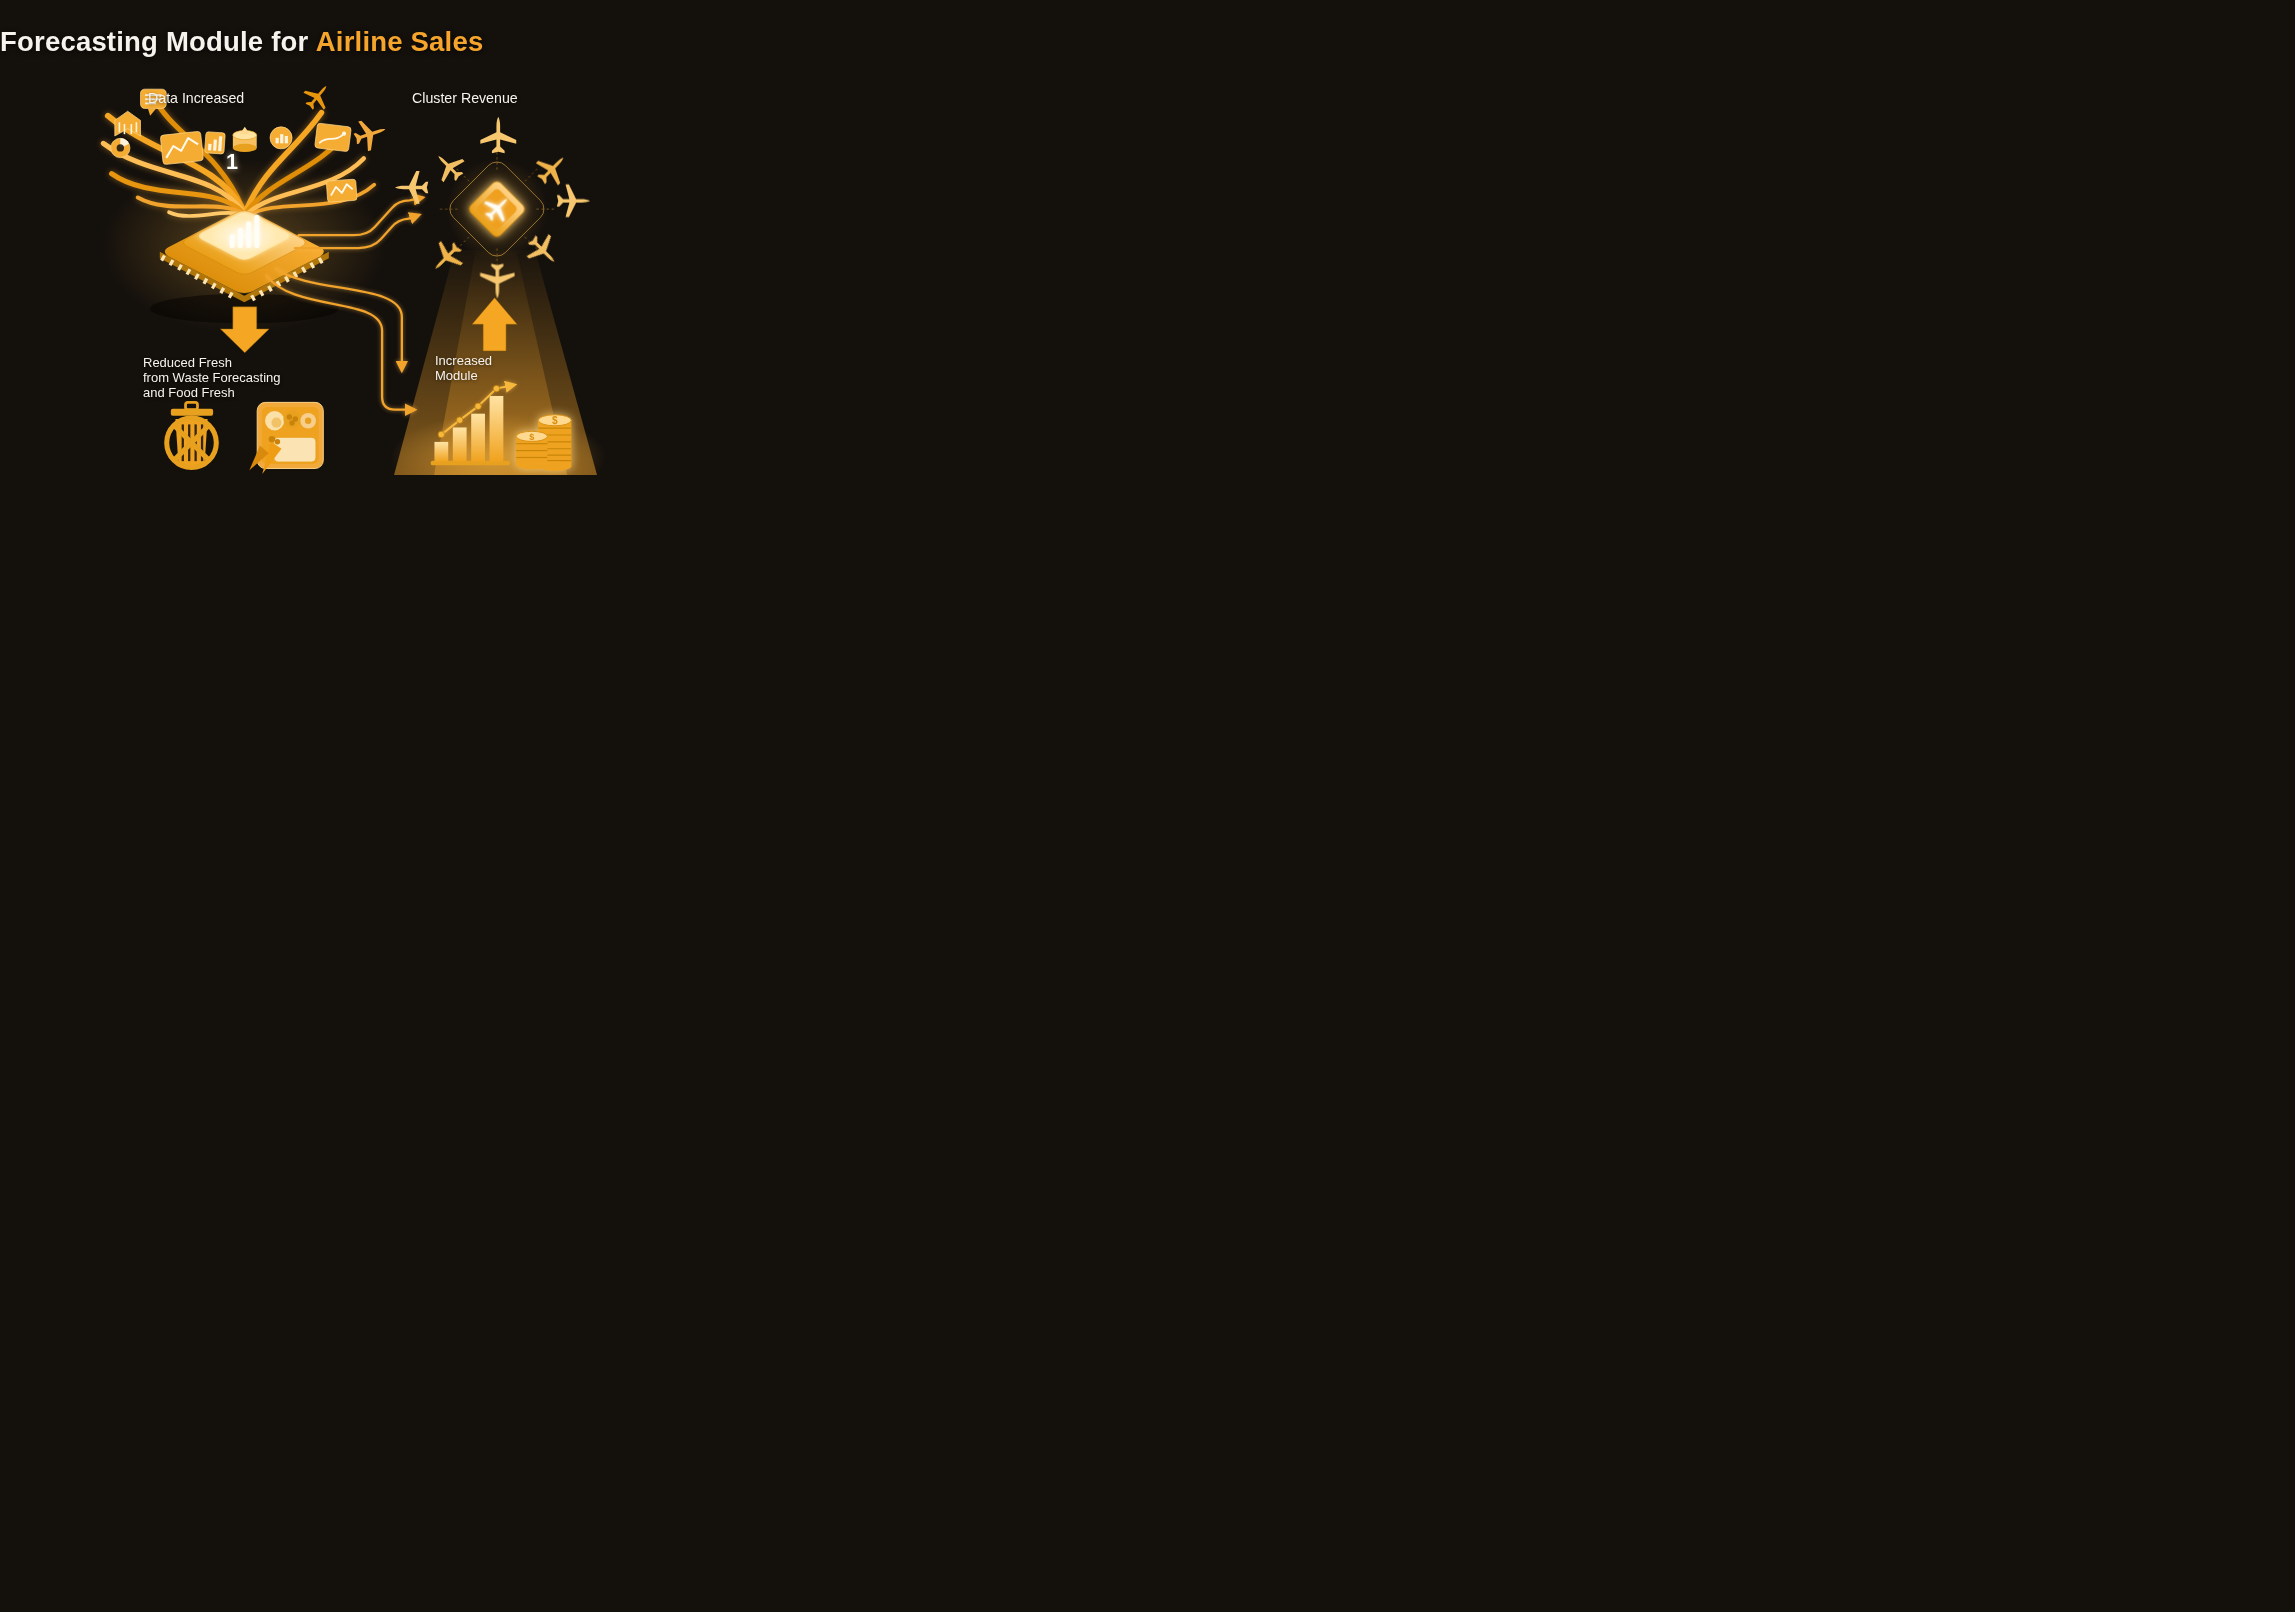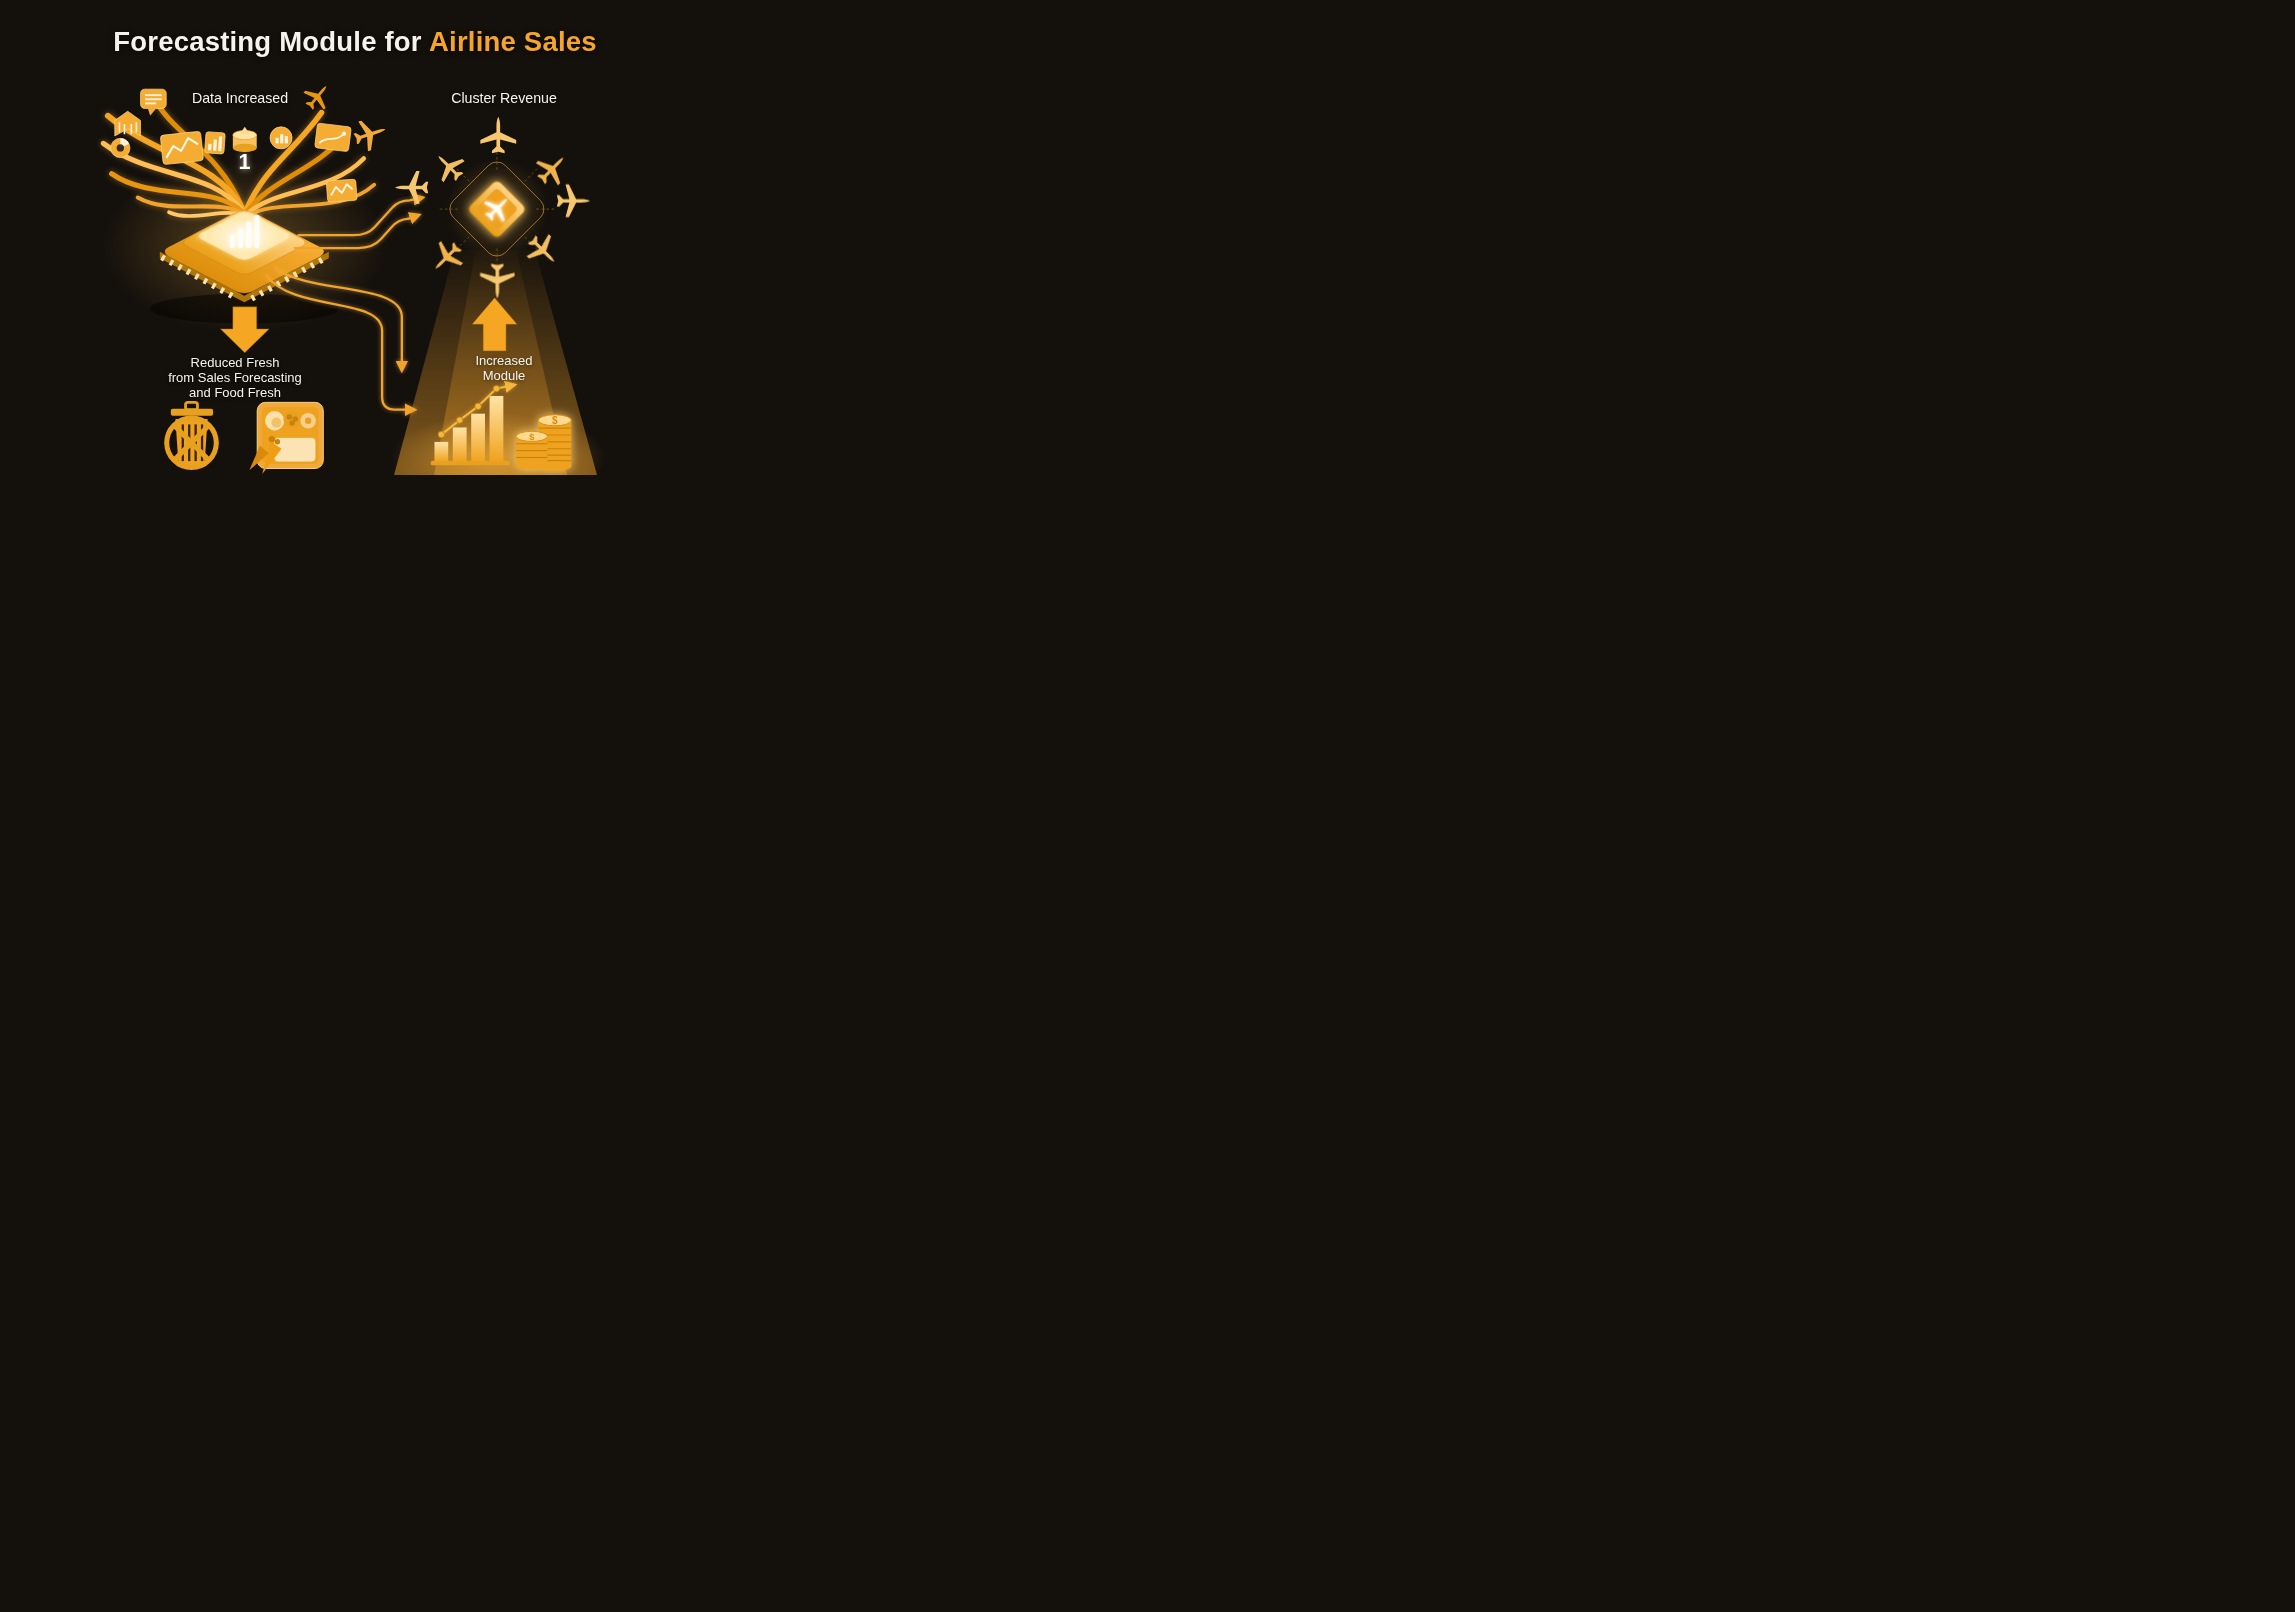--- a/index.html
+++ b/index.html
@@ -1,19 +1,19 @@
 <!DOCTYPE html>
 <html style="font-size:7.3px"><head>
 <meta charset="utf-8">
 <style>
   html,body{margin:0;padding:0;background:#14100C;}
   .stage{position:relative;width:710px;height:475px;background:#14100C;overflow:hidden;
          font-family:"Liberation Sans", sans-serif;}
   .scene{position:absolute;left:0;top:0;}
-  .txt{position:absolute;color:#F6F3EC;text-align:center;}
+  .txt{position:absolute;color:#F6F3EC;text-align:left;}
   .title{left:0;right:0;top:26px;font-size:27.5px;font-weight:700;letter-spacing:0.2px;
          text-shadow:0 1.4px 5.5px rgba(0,0,0,.65);}
   .title .accent{color:#F5A52C;margin-left:7.3px;}
   .sec-label{font-size:14.2px;font-weight:500;text-shadow:0 0.5px 3.7px rgba(0,0,0,.6);}
   .da{left:148px;top:90px;width:184px;}
   .cp{left:412px;top:90px;width:184px;}
   .one{left:226px;top:149px;width:37px;font-size:21.6px;font-weight:600;color:#FFFFFF;
        text-shadow:0 0 6.4px rgba(255,236,190,.8);}
   .rw{left:143px;top:355px;width:184px;font-size:13px;line-height:15px;font-weight:500;
       text-shadow:0 0.5px 3.7px rgba(0,0,0,.7);}
@@ -285,21 +285,21 @@
 </svg>
 
 <div class="txt title">
   <span>Forecasting Module for</span><span class="accent">Airline Sales</span>
 </div>
 <div class="txt sec-label da">Data Increased</div>
 <div class="txt sec-label cp">Cluster Revenue</div>
 <div class="txt one">1</div>
 <div class="txt rw">
   <div>Reduced Fresh</div>
-  <div>from Sales Forecasting</div>
+  <div>from Waste Forecasting</div>
   <div>and Food Fresh</div>
 </div>
 <div class="txt ir">
   <div>Increased</div>
   <div>Module</div>
 </div>
 
 </div>
 
 

